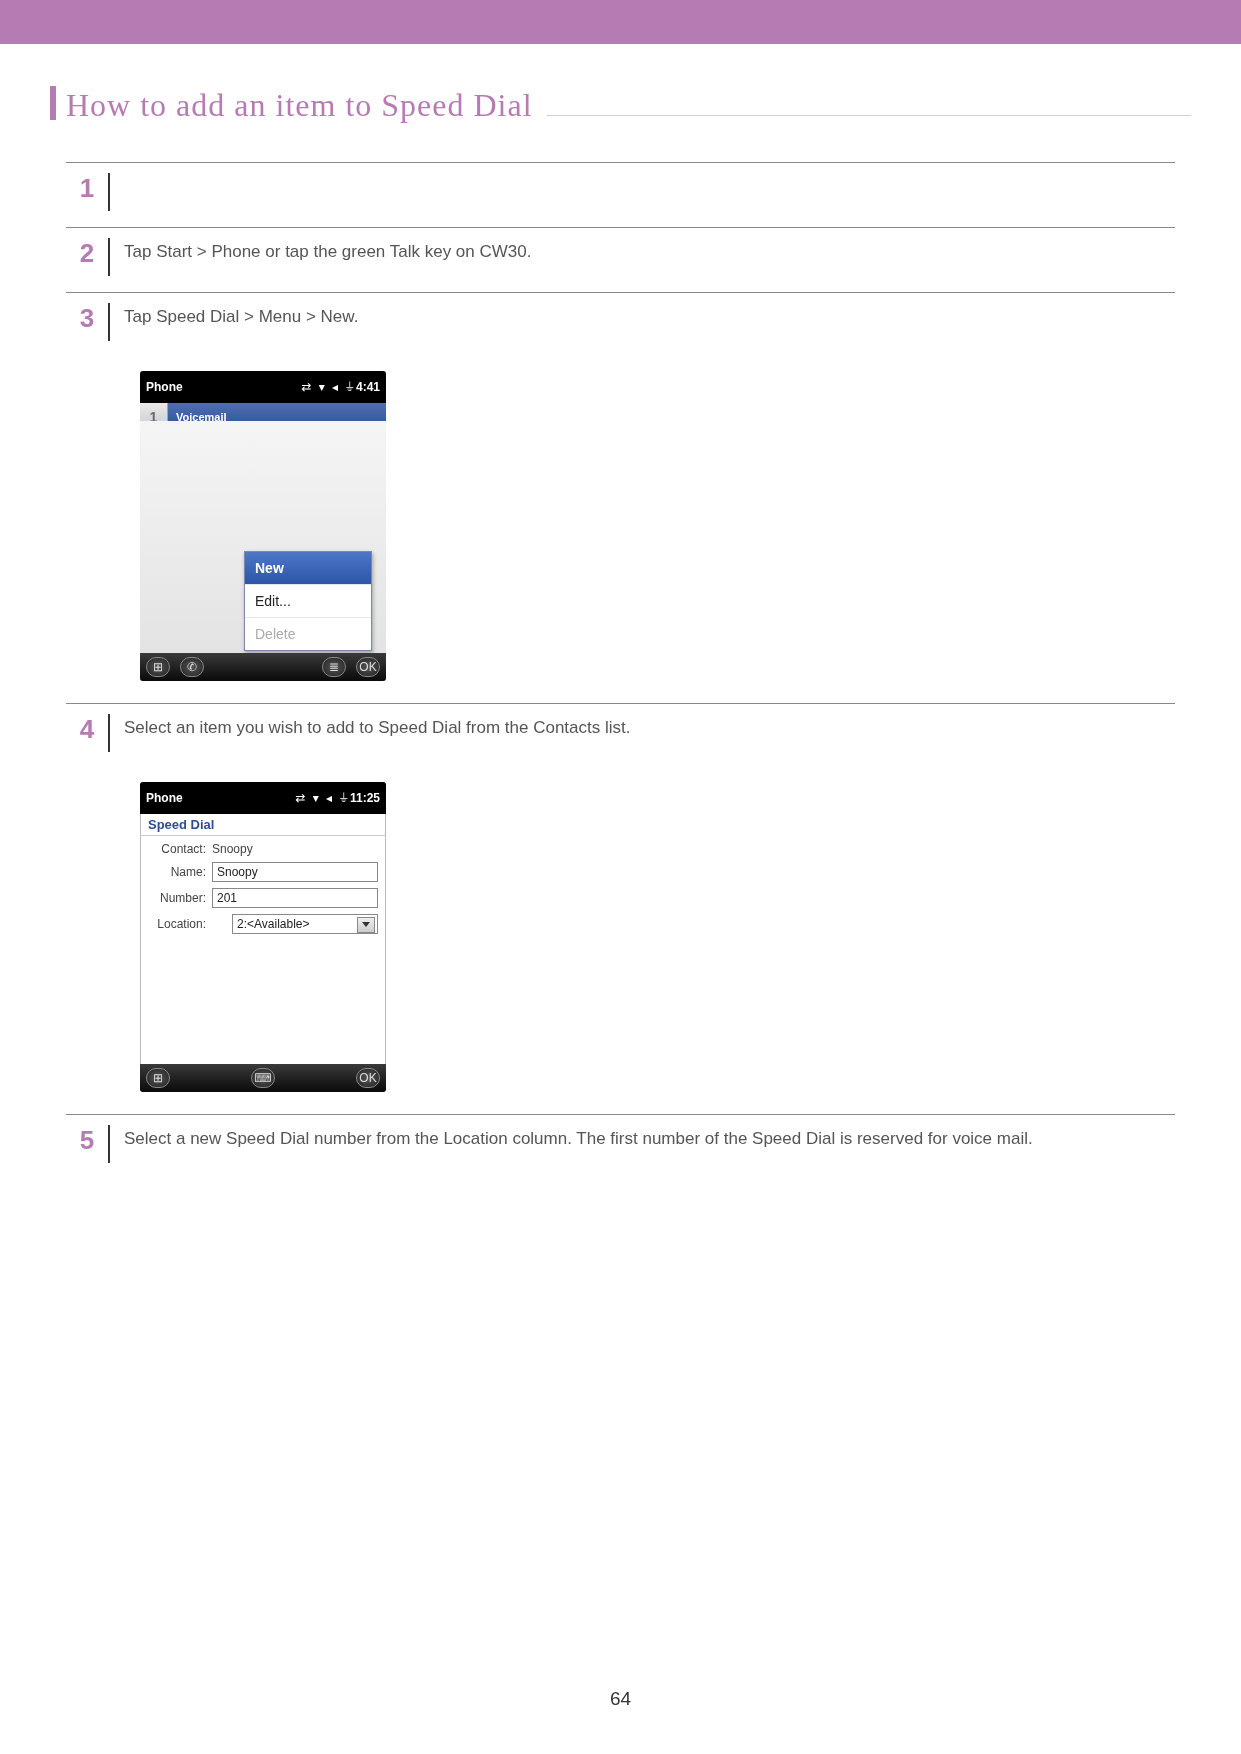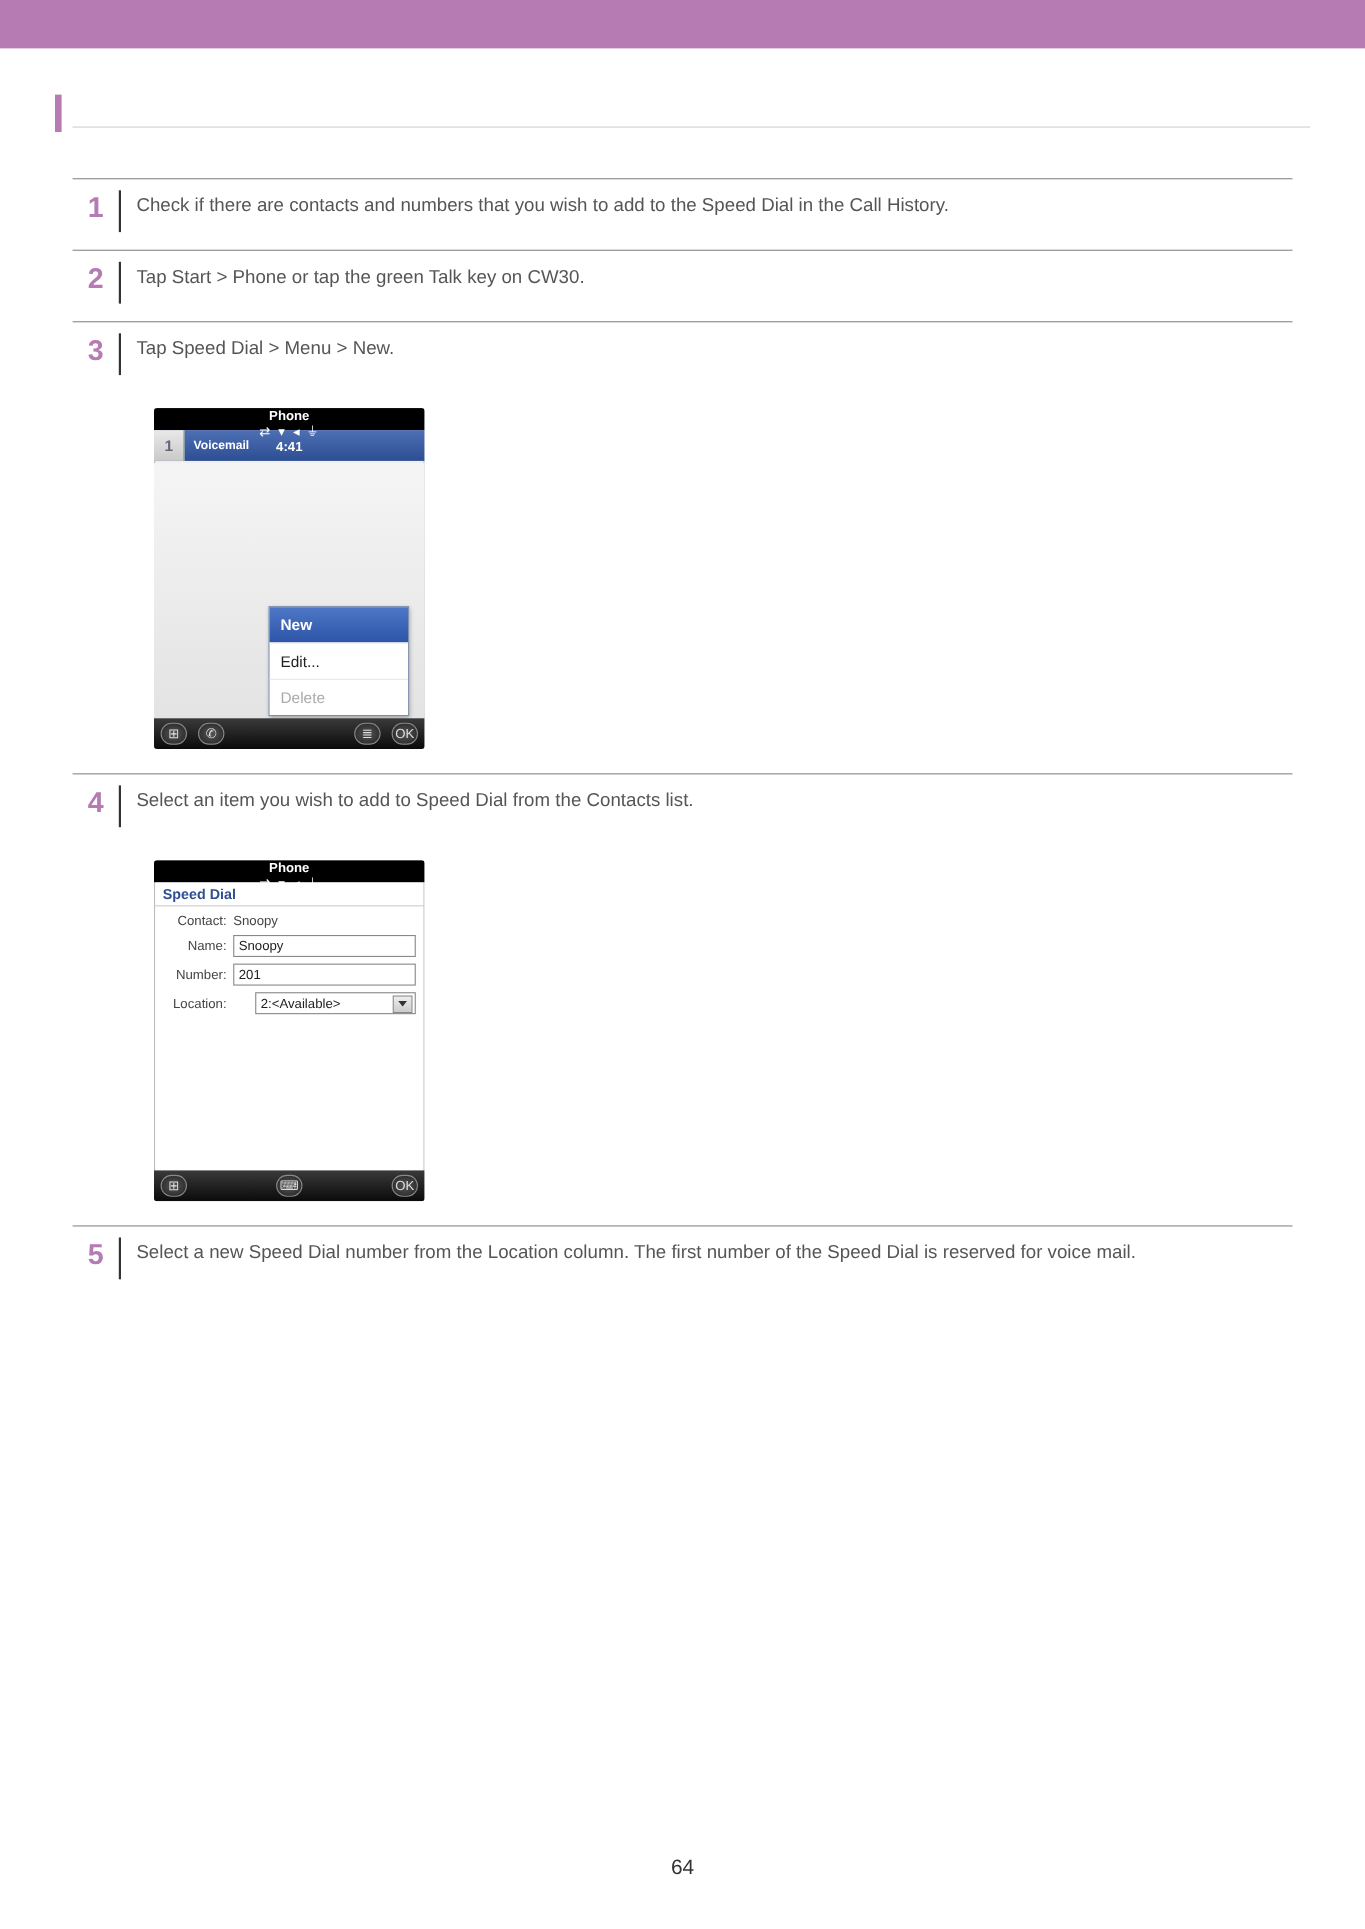--- a/index.html
+++ b/index.html
@@ -87,29 +87,28 @@
     border-radius: 3px;
     overflow: hidden;
     background: linear-gradient(#f2f2f2,#e2e2e2);
     box-shadow: 0 0 0 1px #bbb inset;
     font-family: Tahoma, Arial, sans-serif;
     font-size: 13px;
     color: #222;
     position: relative;
   }
   .shot-topbar {
-    height: 20px;
+    height: 32px;
     background: #000;
     color: #fff;
     display: flex;
     align-items: center;
     padding: 0 6px;
     font-size: 12px;
     font-weight: bold;
-    flex-direction: column;
   }
   .shot-topbar .spacer { flex:1; }
   .status-icons { letter-spacing: 2px; font-weight: normal; }
   .vm-row {
     display: flex;
     align-items: stretch;
     background: linear-gradient(#4d6fb3,#2e4e93);
     height: 28px;
   }
   .vm-slot {
@@ -254,29 +253,29 @@
 </style>
 </head>
 <body>
 
 <div class="top-band"></div>
 
 <div class="page-content">
 
   <div class="section-title-wrap">
     <div class="title-bar"></div>
+    <h1 class="section-title">How to add an item to Speed Dial</h1>
     <div class="title-rule"></div>
   </div>
 
 
   <div class="steps">
 
     <div class="step">
       <div class="step-num">1</div>
-      <div class="step-text">Check if there are contacts and numbers that you wish to add to the Speed Dial in the Call History.</div>
     </div>
 
     <div class="step">
       <div class="step-num">2</div>
       <div class="step-text">Tap Start &gt; Phone or tap the green Talk key on CW30.</div>
     </div>
 
     <div class="step">
       <div class="step-num">3</div>
       <div class="step-text">Tap Speed Dial &gt; Menu &gt; New.</div>

